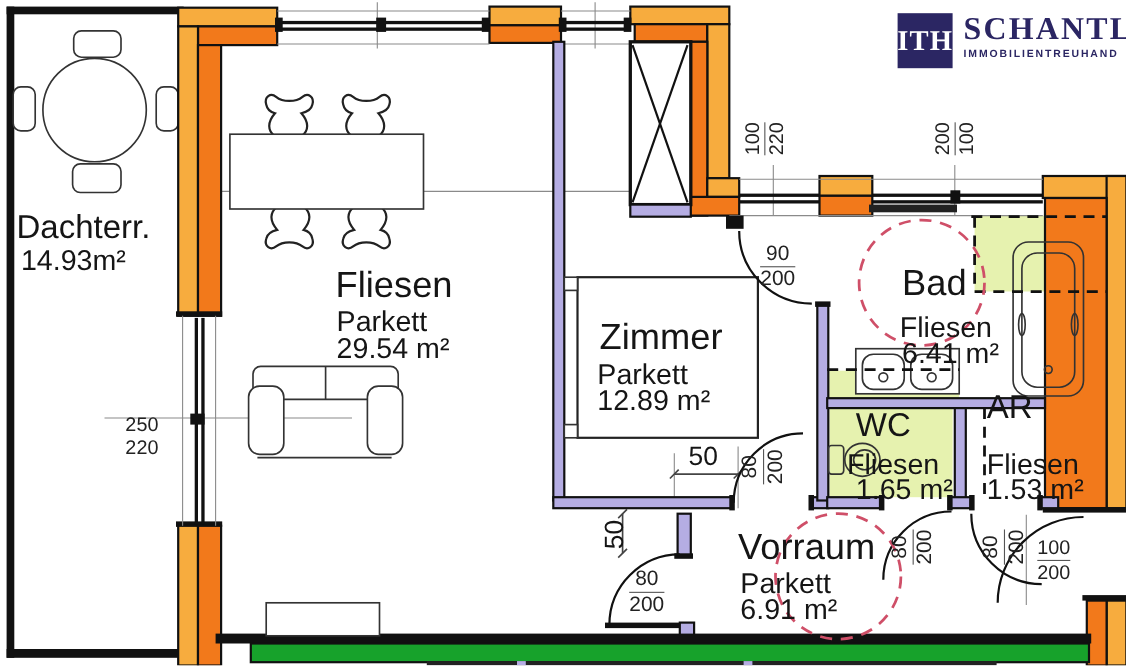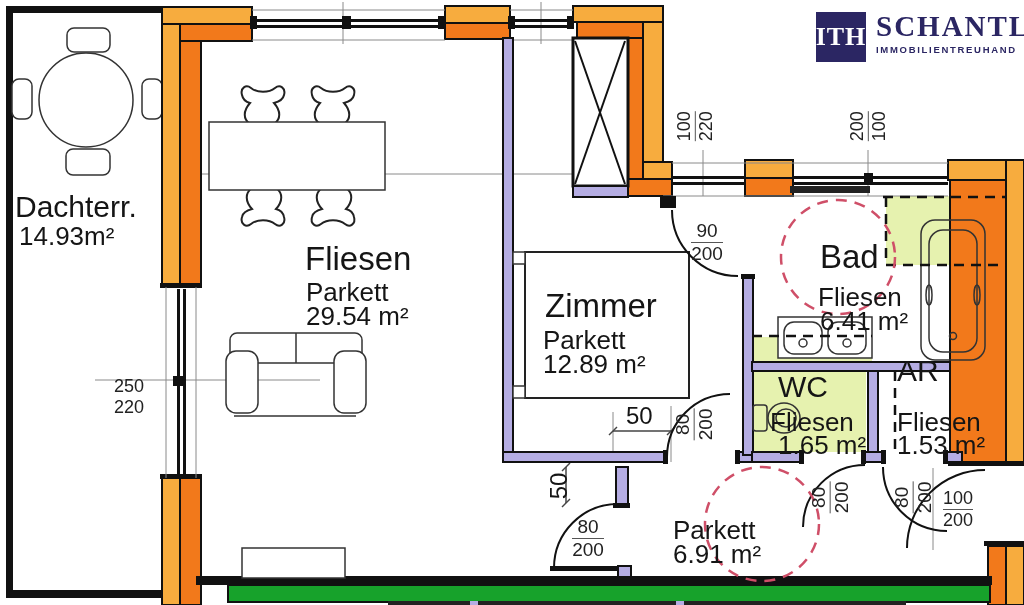--- a/index.html
+++ b/index.html
@@ -275,20 +275,21 @@
 <div class="lbl sub" style="left:820px;top:308px;text-align:center;">6.41 m²</div>
 
 <div class="lbl rn30" style="left:778px;top:372px;">WC</div>
 <div class="lbl sub" style="left:770px;top:409px;">Fliesen</div>
 <div class="lbl sub" style="left:778px;top:432px;">1.65 m²</div>
 
 <div class="lbl rn30" style="left:897px;top:356px;">AR</div>
 <div class="lbl sub" style="left:897px;top:409px;">Fliesen</div>
 <div class="lbl sub" style="left:897px;top:432px;">1.53 m²</div>
 
+<div class="lbl rn" style="left:671px;top:480px;">Vorraum</div>
 <div class="lbl sub" style="left:673px;top:517px;">Parkett</div>
 <div class="lbl sub" style="left:673px;top:541px;">6.91 m²</div>
 
 <div class="dim" style="left:100px;top:376px;width:58px;font-size:18px;">
   <span>250</span>
   <span>220</span>
 </div>
 
 <div class="dim rot" style="left:665px;top:105px;width:60px;font-size:18px;">
   <span>100</span>

